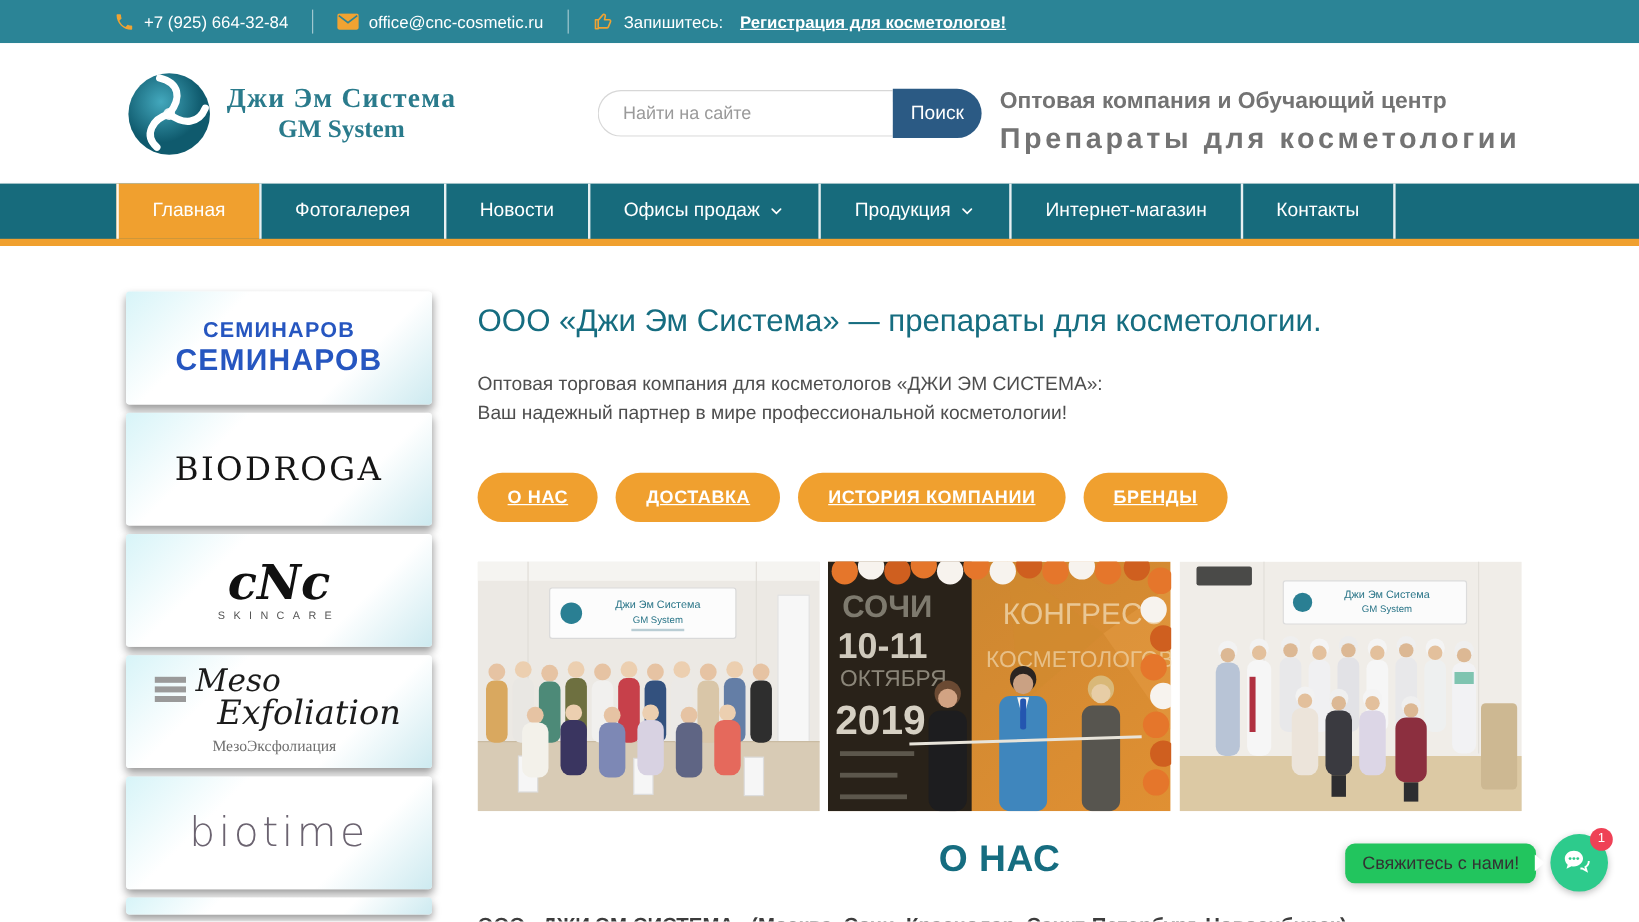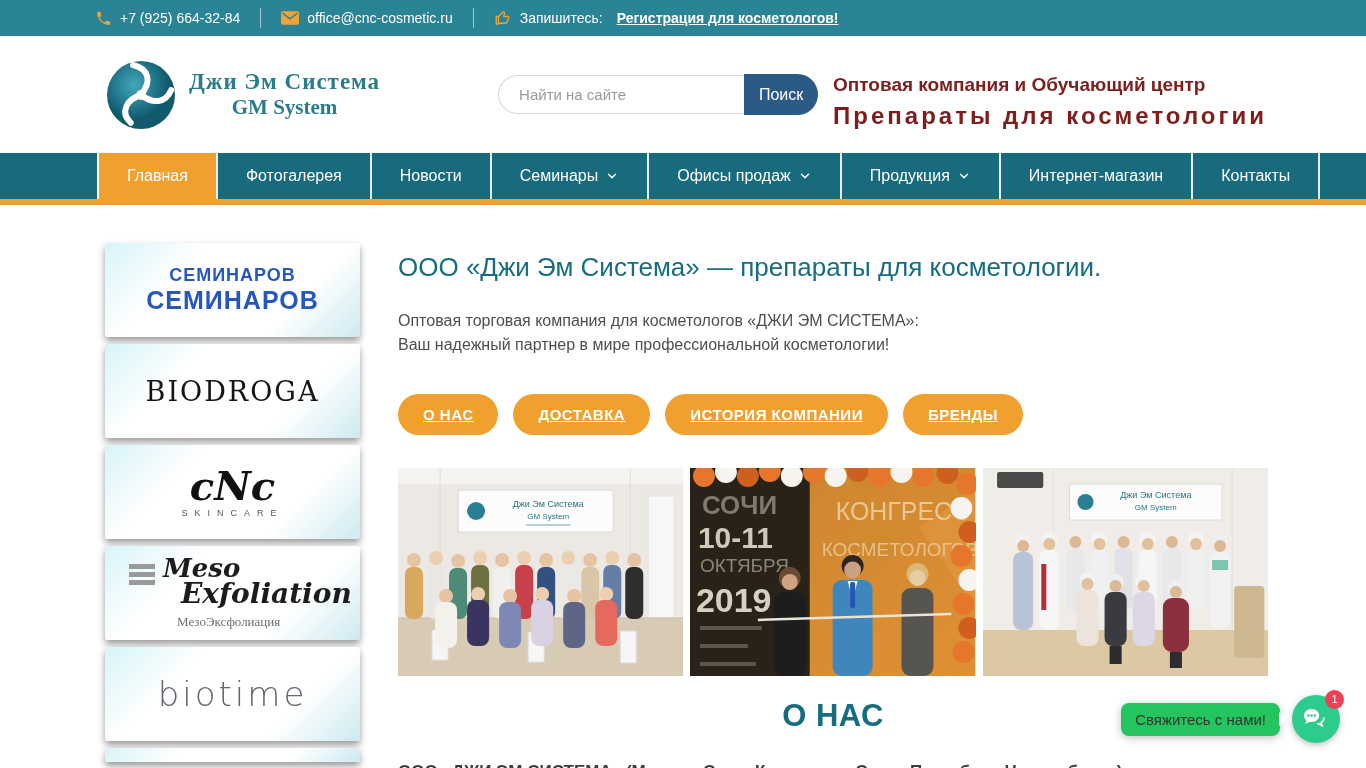--- a/index.html
+++ b/index.html
@@ -19,21 +19,21 @@
   .logo-text { color:#2a7b8c; font-family:"Liberation Serif", serif; font-weight:bold; text-align:center; }
   .logo-text .l1 { font-size:23px; letter-spacing:1px; }
   .logo-text .l2 { font-size:21px; }
   .search { display:flex; align-items:center; margin-left:118px; }
   .search input { width:246px; height:39px; border:1px solid #d7d7d7; border-right:none;
     border-radius:22px 0 0 22px; padding:0 20px; font-size:15px; color:#555; outline:none;
     font-family:"Liberation Sans", sans-serif; }
   .search input::placeholder { color:#9a9a9a; }
   .search button { width:74px; height:41px; border:none; background:#2B5A84; color:#fff;
     font-size:16px; border-radius:0 22px 22px 0; cursor:pointer; font-family:"Liberation Sans", sans-serif; }
-  .taglines { margin-left:auto; margin-right:99px; color:#7f1d1d;margin-top:14px; }
+  .taglines { margin-left:auto; margin-right:99px; color:#737373;margin-top:14px; }
   .tag1 { font-size:19px; font-weight:bold; margin-bottom:6px; }
   .tag2 { font-size:24px; font-weight:bold; letter-spacing:3px; }
 
   
   nav { background:#176B7C; box-shadow:0 2px 4px rgba(0,0,0,.2); }
   nav ul { display:flex; list-style:none; border-bottom:6px solid #F0A02F; }
   .nav-spacer { width:97px; }
   nav li.item { color:#fff; font-size:16px; line-height:46px; padding:0 28px;
     border-left:2px solid rgba(255,255,255,.9); cursor:pointer; display:flex; align-items:center; gap:7px; white-space:nowrap; }
   nav li.item:last-of-type { border-right:2px solid rgba(255,255,255,.9); }
@@ -50,21 +50,21 @@
   .b-sem .s1 { color:#2656C0; font-weight:bold; font-size:18px; letter-spacing:1px; }
   .b-sem .s2 { color:#2656C0; font-weight:bold; font-size:25px; letter-spacing:1px; }
   .b-bio { font-family:"DejaVu Serif", serif; font-size:27px; letter-spacing:2px; color:#151515; }
   .b-cnc .cnc-logo { font-family:"DejaVu Serif", serif; font-style:italic; font-size:40px;
     font-weight:bold; color:#101010; line-height:1; }
   .b-cnc .cnc-sub { font-size:9px; letter-spacing:7px; color:#555; margin-top:2px; }
   .b-meso { align-items:flex-start; padding-left:24px; }
   .meso-row { display:flex; align-items:flex-start; gap:8px; }
   .meso-bars { margin-top:8px; display:flex; flex-direction:column; gap:3px; }
   .meso-bars i { display:block; width:26px; height:5px; background:#9a9a9a; }
-  .meso-text { font-family:"DejaVu Serif", serif; font-style:italic; font-weight:bold; color:#1c1c1c; line-height:.95; }
+  .meso-text { font-family:"DejaVu Serif", serif; font-style:italic; font-weight:normal; color:#1c1c1c; line-height:.95; }
   .meso-text .m1 { font-size:26px; }
   .meso-text .m2 { font-size:28px; margin-left:18px; }
   .meso-sub { font-size:13px; color:#6f6f6f; margin:6px 0 0 48px;font-family:Liberation Serif, serif; }
   .b-time { font-family:"DejaVu Sans", sans-serif; font-size:34px; color:#6b6370; letter-spacing:3px; font-weight:300; }
   .banner.partial { height:14px; margin-bottom:0; }
 
   main { width:870px; margin-left:38px; }
   h1 { color:#166D80; font-size:26px; font-weight:normal; margin-top:9px; }
   .intro { margin-top:26px; color:#4e4e4e; font-size:16px; line-height:1.5; }
   .btn-row { display:flex; gap:15px; margin-top:37px; }
@@ -155,26 +155,20 @@
   <ul>
     <li class="nav-spacer"></li>
     <li class="item active">
         <span>Главная</span>
       </li>
     <li class="item">
         <span>Фотогалерея</span>
       </li>
     <li class="item">
         <span>Новости</span>
-      </li>
-    <li class="item">
-        <span>Семинары</span>
-      <svg class="chev" viewBox="0 0 24 24">
-          <path d="M6 9l6 6 6-6" fill="none" stroke="#fff" stroke-width="2.4" stroke-linecap="round"></path>
-        </svg>
       </li>
     <li class="item">
         <span>Офисы продаж</span>
       <svg class="chev" viewBox="0 0 24 24">
           <path d="M6 9l6 6 6-6" fill="none" stroke="#fff" stroke-width="2.4" stroke-linecap="round"></path>
         </svg>
       </li>
     <li class="item">
         <span>Продукция</span>
       <svg class="chev" viewBox="0 0 24 24">

